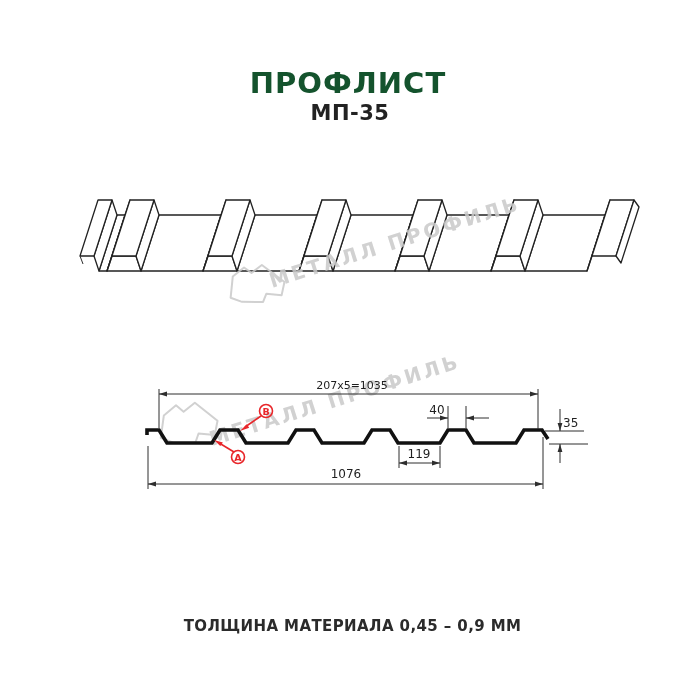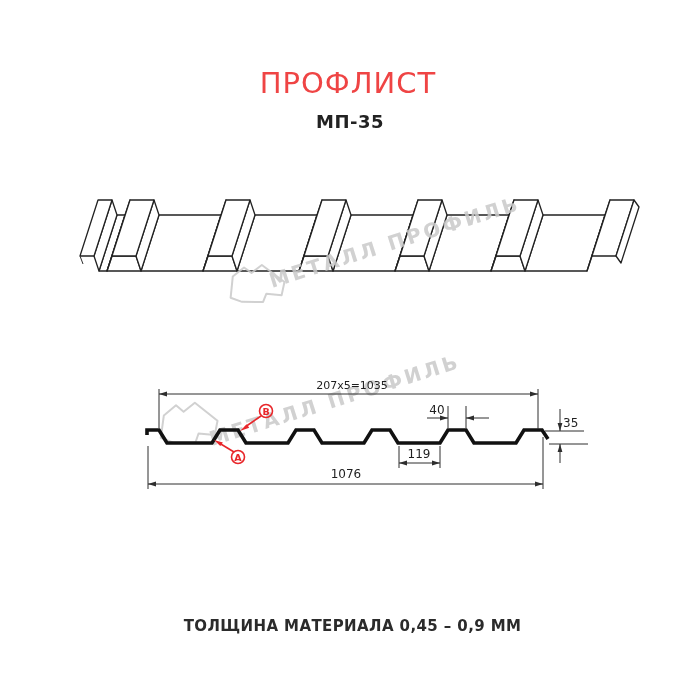--- a/index.html
+++ b/index.html
@@ -1,21 +1,21 @@
 <!DOCTYPE html>
 <html><head>
 <meta charset="utf-8">
 <style>
   html,body{margin:0;padding:0;background:#fff;}
   #page{position:relative;width:700px;height:700px;background:#ffffff;overflow:hidden;
         font-family:"DejaVu Sans","Liberation Sans",sans-serif;}
   .title{position:absolute;top:66px;left:0;width:696px;text-align:center;
-         font-size:29px;font-weight:normal;letter-spacing:1px;color:#ef4444;}
+         font-size:29px;font-weight:bold;letter-spacing:1px;color:#14532d;}
   .subtitle{position:absolute;top:101px;left:0;width:700px;text-align:center;
-         font-size:18px;font-weight:600;letter-spacing:.5px;color:#222;margin-top:10px;}
+         font-size:21px;font-weight:600;letter-spacing:.5px;color:#222;}
   .footer{position:absolute;top:617px;left:0;width:705px;text-align:center;
          font-size:15px;font-weight:600;letter-spacing:.4px;color:#2b2b2b;}
   svg{position:absolute;top:0;left:0;}
   .face{fill:#ffffff;stroke:#222;stroke-width:1.3;stroke-linejoin:round;}
   .wm-text{font-size:20px;font-weight:bold;letter-spacing:3px;fill:#c9c9c9;}
   .wm-logo{fill:none;stroke:#c9c9c9;stroke-width:2;stroke-linejoin:round;}
   .thick{fill:none;stroke:#111;stroke-width:3.6;stroke-linejoin:miter;}
   .dim{stroke:#2e2e2e;stroke-width:1;fill:none;}
   .dimhead{fill:#2e2e2e;stroke:none;}
   .dimtext{font-size:12px;fill:#1f1f1f;}

